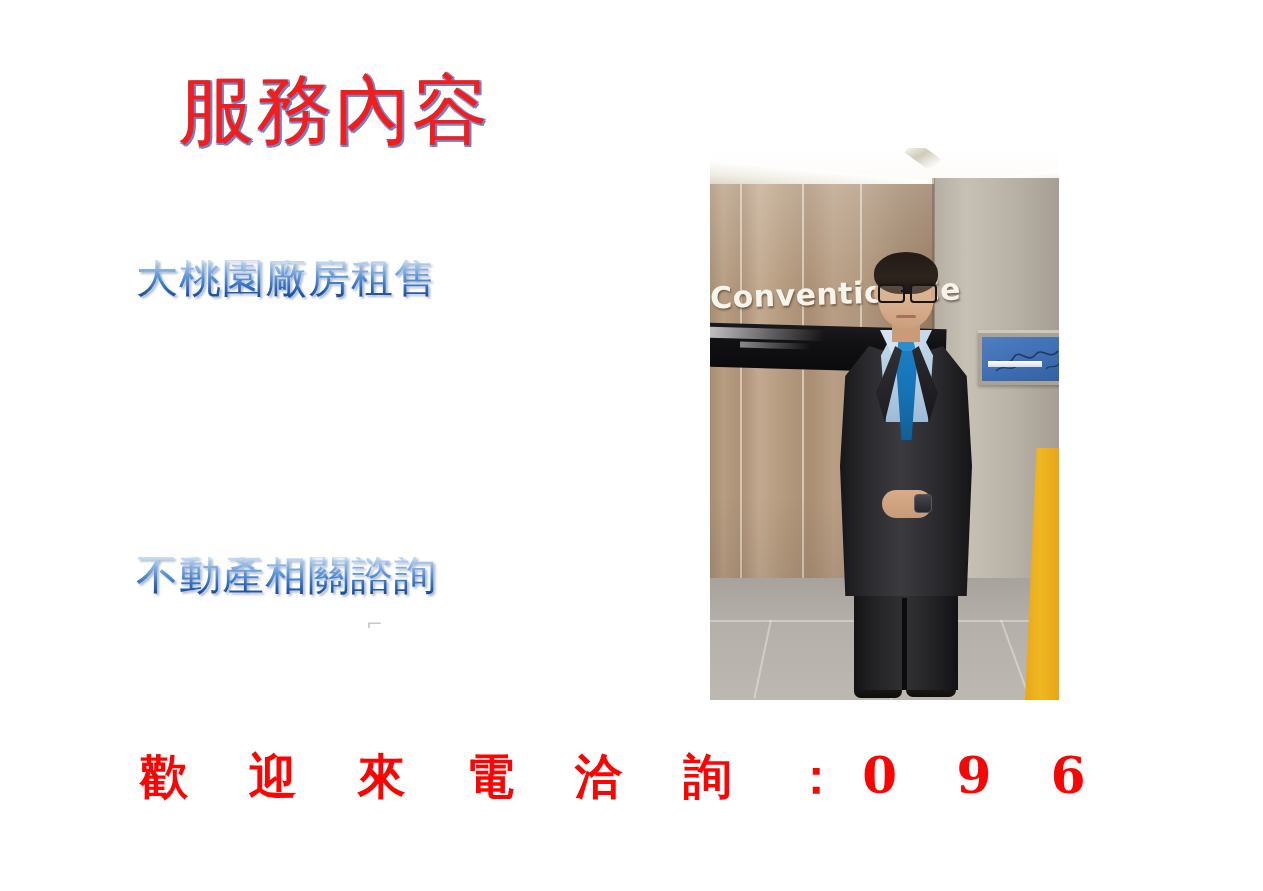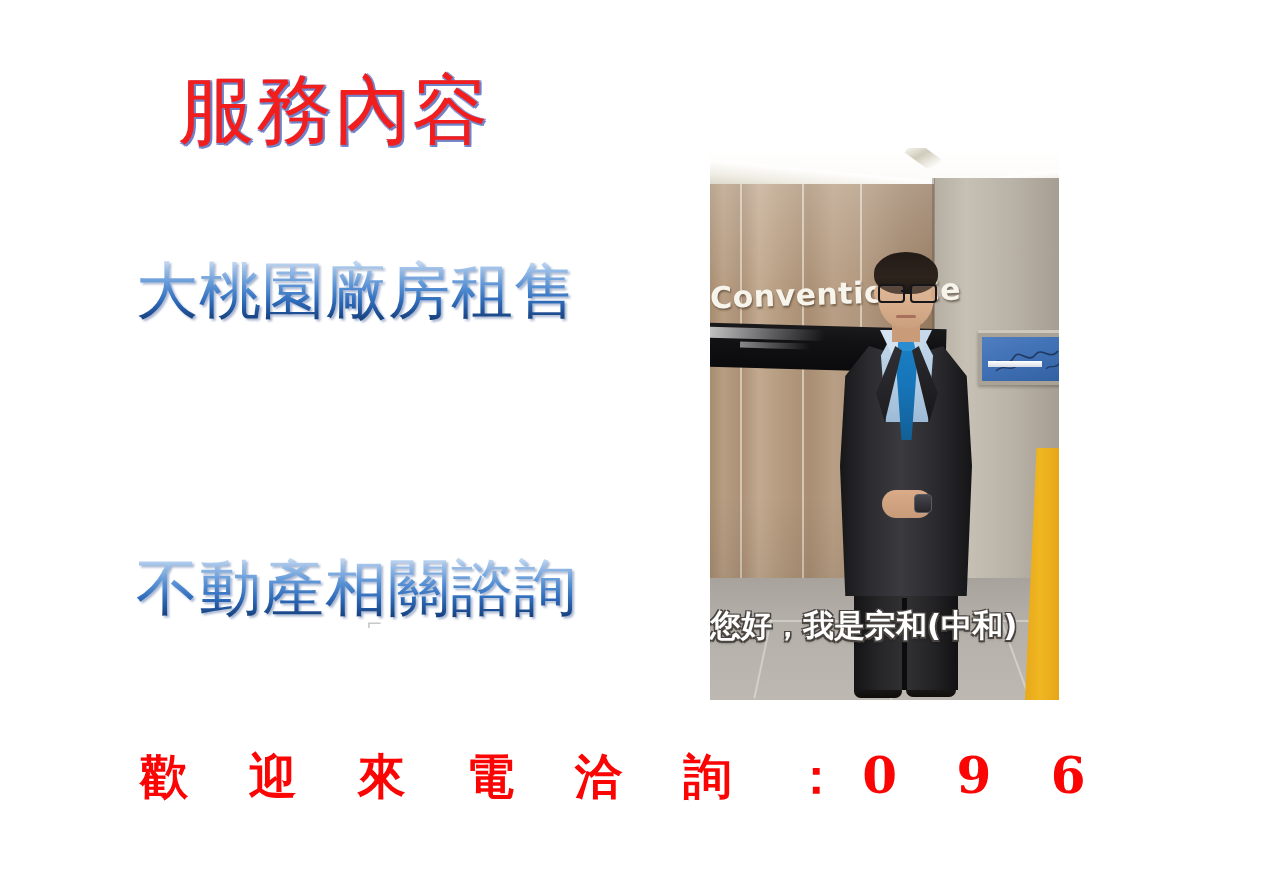--- a/index.html
+++ b/index.html
@@ -33,22 +33,22 @@
     text-shadow:
        2px 2px 0 #6f82c8,
        2px 0 0 #8a9ad4,
        0 2px 0 #8a9ad4;
     white-space: nowrap;
   }
 
   
   .bullet {
     position: absolute;
-    font-family: Liberation Serif, serif;
-    font-size: 62px;
+    font-family: Liberation Mono, monospace;
+    font-size: 42px;
     line-height: 1;
     letter-spacing: 1px;
     white-space: nowrap;
     background: linear-gradient(to bottom,
         #cfe0f4 0%,
         #9dc0e8 14%,
         #5d95d6 40%,
         #2f6cbb 66%,
         #1e4f93 86%,
         #143a73 100%);
@@ -458,20 +458,19 @@
       <div class="p-ear-r"></div>
       <div class="p-hair"></div>
       <div class="p-mouth"></div>
       <div class="p-glasses">
         <div class="lens lens-l"></div>
         <div class="lens lens-r"></div>
         <div class="bridge"></div>
       </div>
     </div>
 
-    <div class="photo-caption">您好，我是宗和(中和)</div>
   </div>
 
   <div class="contact">
     <span class="cjk">歡 迎 來 電 洽 詢 ：</span><span class="num">0 9 6 8 - 5 1 9 - 8 8 8</span>
   </div>
 
 </div>
 
 </body></html>

